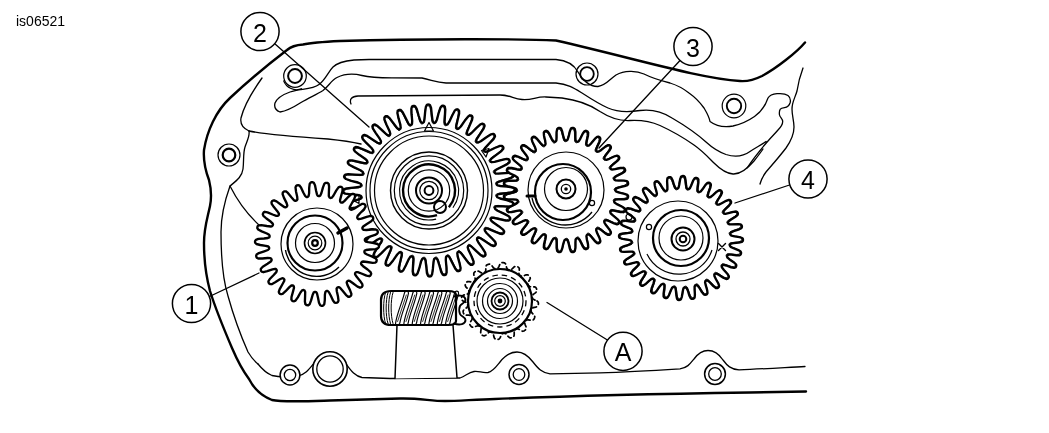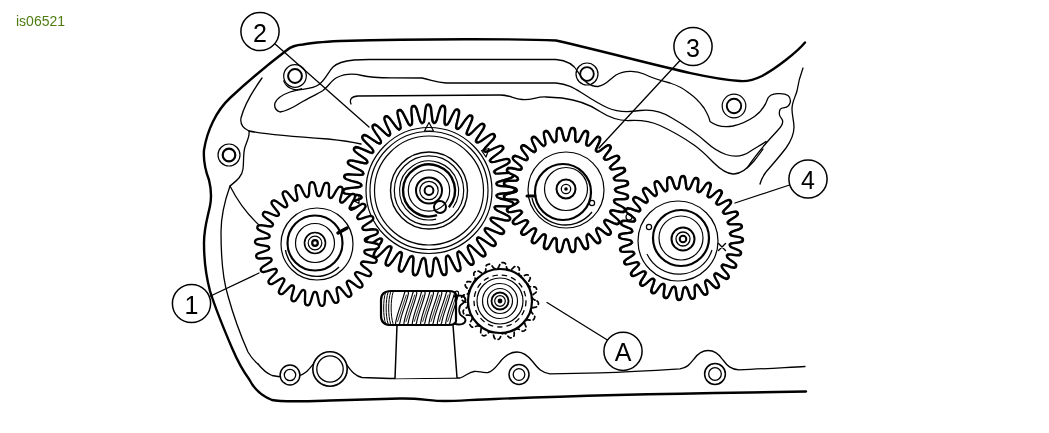--- a/index.html
+++ b/index.html
@@ -1,16 +1,16 @@
 <!DOCTYPE html>
 <html><head><meta charset="utf-8">
 <style>
 html,body{margin:0;padding:0;background:#fff;}
 #wrap{position:relative;width:1049px;height:433px;background:#fff;overflow:hidden;}
-.lbl{position:absolute;left:16px;top:13px;font-family:"Liberation Sans",sans-serif;font-size:14px;color:#4d7c0f;}
+.lbl{position:absolute;left:16px;top:13px;font-family:"Liberation Sans",sans-serif;font-size:14px;color:#000000;}
 </style></head>
 <body>
 <div id="wrap">
 <svg width="1049" height="433" viewBox="0 0 1049 433" xmlns="http://www.w3.org/2000/svg">
 <path d="M805,42.5 C797,52 777,68 762,76 C754,80 747,81.5 740,81 C700,78.5 635,58.5 556,40.5 C520,38.7 420,38.7 340,41 C320,42 310,43 303,44.5 C296,45 291,46.5 287,50 C270,63 246,83 230,98 C216,111 207,131 204,150 C203,163 206,172 209,180 C211,188 212,196 210,206 C207,220 204,228 204,243 C204,262 206,276 210,291 C215,307 223,327 232,348 C238,362 243,371 249,379 C254,389 262,396 272,400 C282,402.3 300,401.5 330,400.5 L400,398.5 C420,398 430,401 445,401 C458,401 475,399.5 495,399 C555,396.5 650,394 750,392.5 C770,392 790,391.8 806,391.5" fill="none" stroke="#000" stroke-width="2.4" stroke-linecap="round" stroke-linejoin="round"></path>
 <path d="M747,168 C753,159 761,149 768,141 C771,137.5 775,133.5 778,130 C781,127 782.7,124 782.7,121.5 C782.7,118.5 779.8,117.5 779.4,114.5 C779.2,112 779.3,110.5 780.3,109.1 C781,108.3 782.5,108 784.5,107.7 C787.5,107.2 789.5,105 790.2,102.5 C790.8,99.5 790,97 788,95.5 C785.5,93.7 781,93.3 777,93.7 C772.5,94.2 769.5,95.5 768,98 C765,107 761,112 754.5,116.5 C748,121 740,124.5 733,126 C725,127.5 716,126 710,121.5 C709,116 706,111.5 704,108 C699,101 694,96.5 689,93 C684,89 678,85.5 670,83 C660,80.5 652,78 644,74 C636,70.3 624,70.5 616,75 C610,79 606,85.5 598,86.5 C590,86.8 582,80 578,72 C574,64.5 568,60.5 556,59.5 L369,59.5 L354,60 C344,61 337,63 333,67 C328,72 326,79 319,84.5 C312,90 300,88.5 290,92 C283,94.5 277,98 275,103 C274,107 276,110.5 280,112 C287,111 294,107 301,102.5 C309,97.5 316,95 323,90.5 C329,86 331,80.5 337,77.5 C344,74 354,73.5 362,75.5 C370,77.5 380,77.8 392,77.8 L422,78 C432,80 436,82.5 446,83 L556,83 C568,84 574,88 582,93 C592,99.5 600,104.5 608,108 C618,112.5 630,112 640,110.5 C652,109 662,111.5 672,118 C684,125 696,133 706,142 C712,147.5 719,152 726,154.5 C734,157 743,156.5 750,151.5 C756,147.5 762,144.5 766,141.5" fill="none" stroke="#000" stroke-width="1.3" stroke-linecap="round" stroke-linejoin="round"></path>
 <path d="M351,104 C349,99 352,96.5 358,96 L500,95 C510,95 513,98.5 522,99.5 C532,100.5 536,96.5 546,97 L562,98 C582,100.5 592,106 600,111.5 C610,118 620,121 630,120.5 C640,120 650,121 660,125.5 C672,131 684,138 694,145 C702,150.5 708,157 714,163 C720,169 726,173.5 733,174 C741,174.5 748,168 754,161 C758,156 761,152 763,149" fill="none" stroke="#000" stroke-width="1.3" stroke-linecap="round" stroke-linejoin="round"></path>
 <path d="M803,68 C800,76 798,84 797,91 C795,98 792,102 792,109 C792,116 794,121 794,127 C794,134 791,141 786,148 C780,156 772,165 766,172 C763,176 761,180 760,184" fill="none" stroke="#000" stroke-width="1.3" stroke-linecap="round" stroke-linejoin="round"></path>
 <path d="M262,78 C252,92 244,106 241,118 C240,124 242,128 249,131" fill="none" stroke="#000" stroke-width="1.3" stroke-linecap="round" stroke-linejoin="round"></path>
 <path d="M249,131 C268,135 298,137 328,139 C342,140.5 352,142 361,144" fill="none" stroke="#000" stroke-width="1.3" stroke-linecap="round" stroke-linejoin="round"></path>

